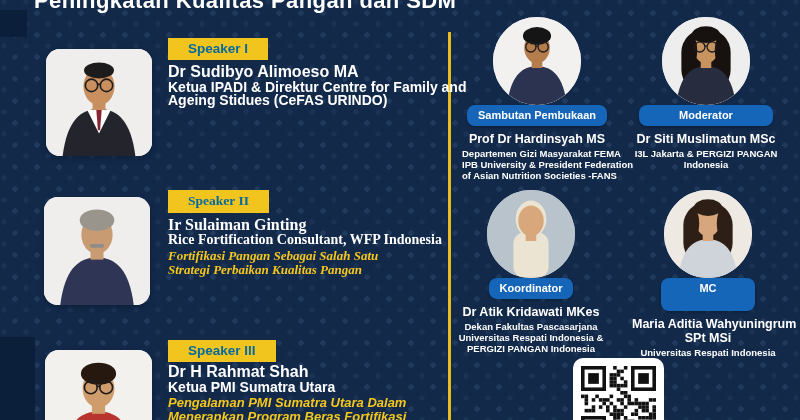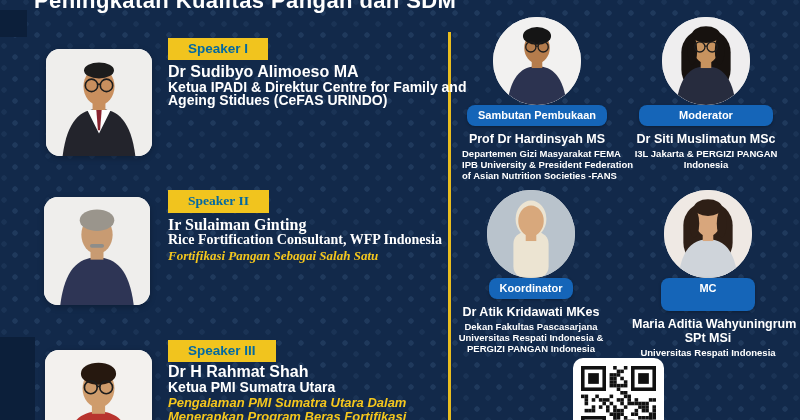--- a/index.html
+++ b/index.html
@@ -102,20 +102,21 @@
       <ellipse cx="50" cy="21.5" rx="16" ry="10" fill="#9a958c"></ellipse>
       <rect x="43.5" y="43.5" width="13" height="3.4" rx="1.7" fill="#8d8d8a"></rect>
     </svg>
   </div>
 <div class="abs spk" style="top:190px;font-family:Liberation Serif, serif;">
   <span class="spk-label">Speaker II</span>
   <div class="spk-name">Ir Sulaiman Ginting</div>
   <div class="spk-role">Rice Fortification Consultant, WFP Indonesia</div>
   <div class="spk-topic">
     <div>Fortifikasi Pangan Sebagai Salah Satu</div>
+    <div>Strategi Perbaikan Kualitas Pangan</div>
   </div>
 </div>
 
 <div class="abs photo-box" style="left:45px;top:350px;width:107px;height:110px;">
     <svg viewBox="0 0 100 100" preserveAspectRatio="xMidYMax slice">
       <rect x="0" y="0" width="100" height="100" fill="#f3f1ee"></rect>
       <path d="M50,56 C32,56 20,68 16,100 L84,100 C80,68 68,56 50,56 Z" fill="#b8342e"></path>
       <rect x="44" y="44" width="12" height="14" fill="#cf9c6c"></rect>
       <ellipse cx="50" cy="35" rx="14.5" ry="17.5" fill="#cf9c6c"></ellipse>
       <ellipse cx="50" cy="21.5" rx="16" ry="10" fill="#26180f"></ellipse>

